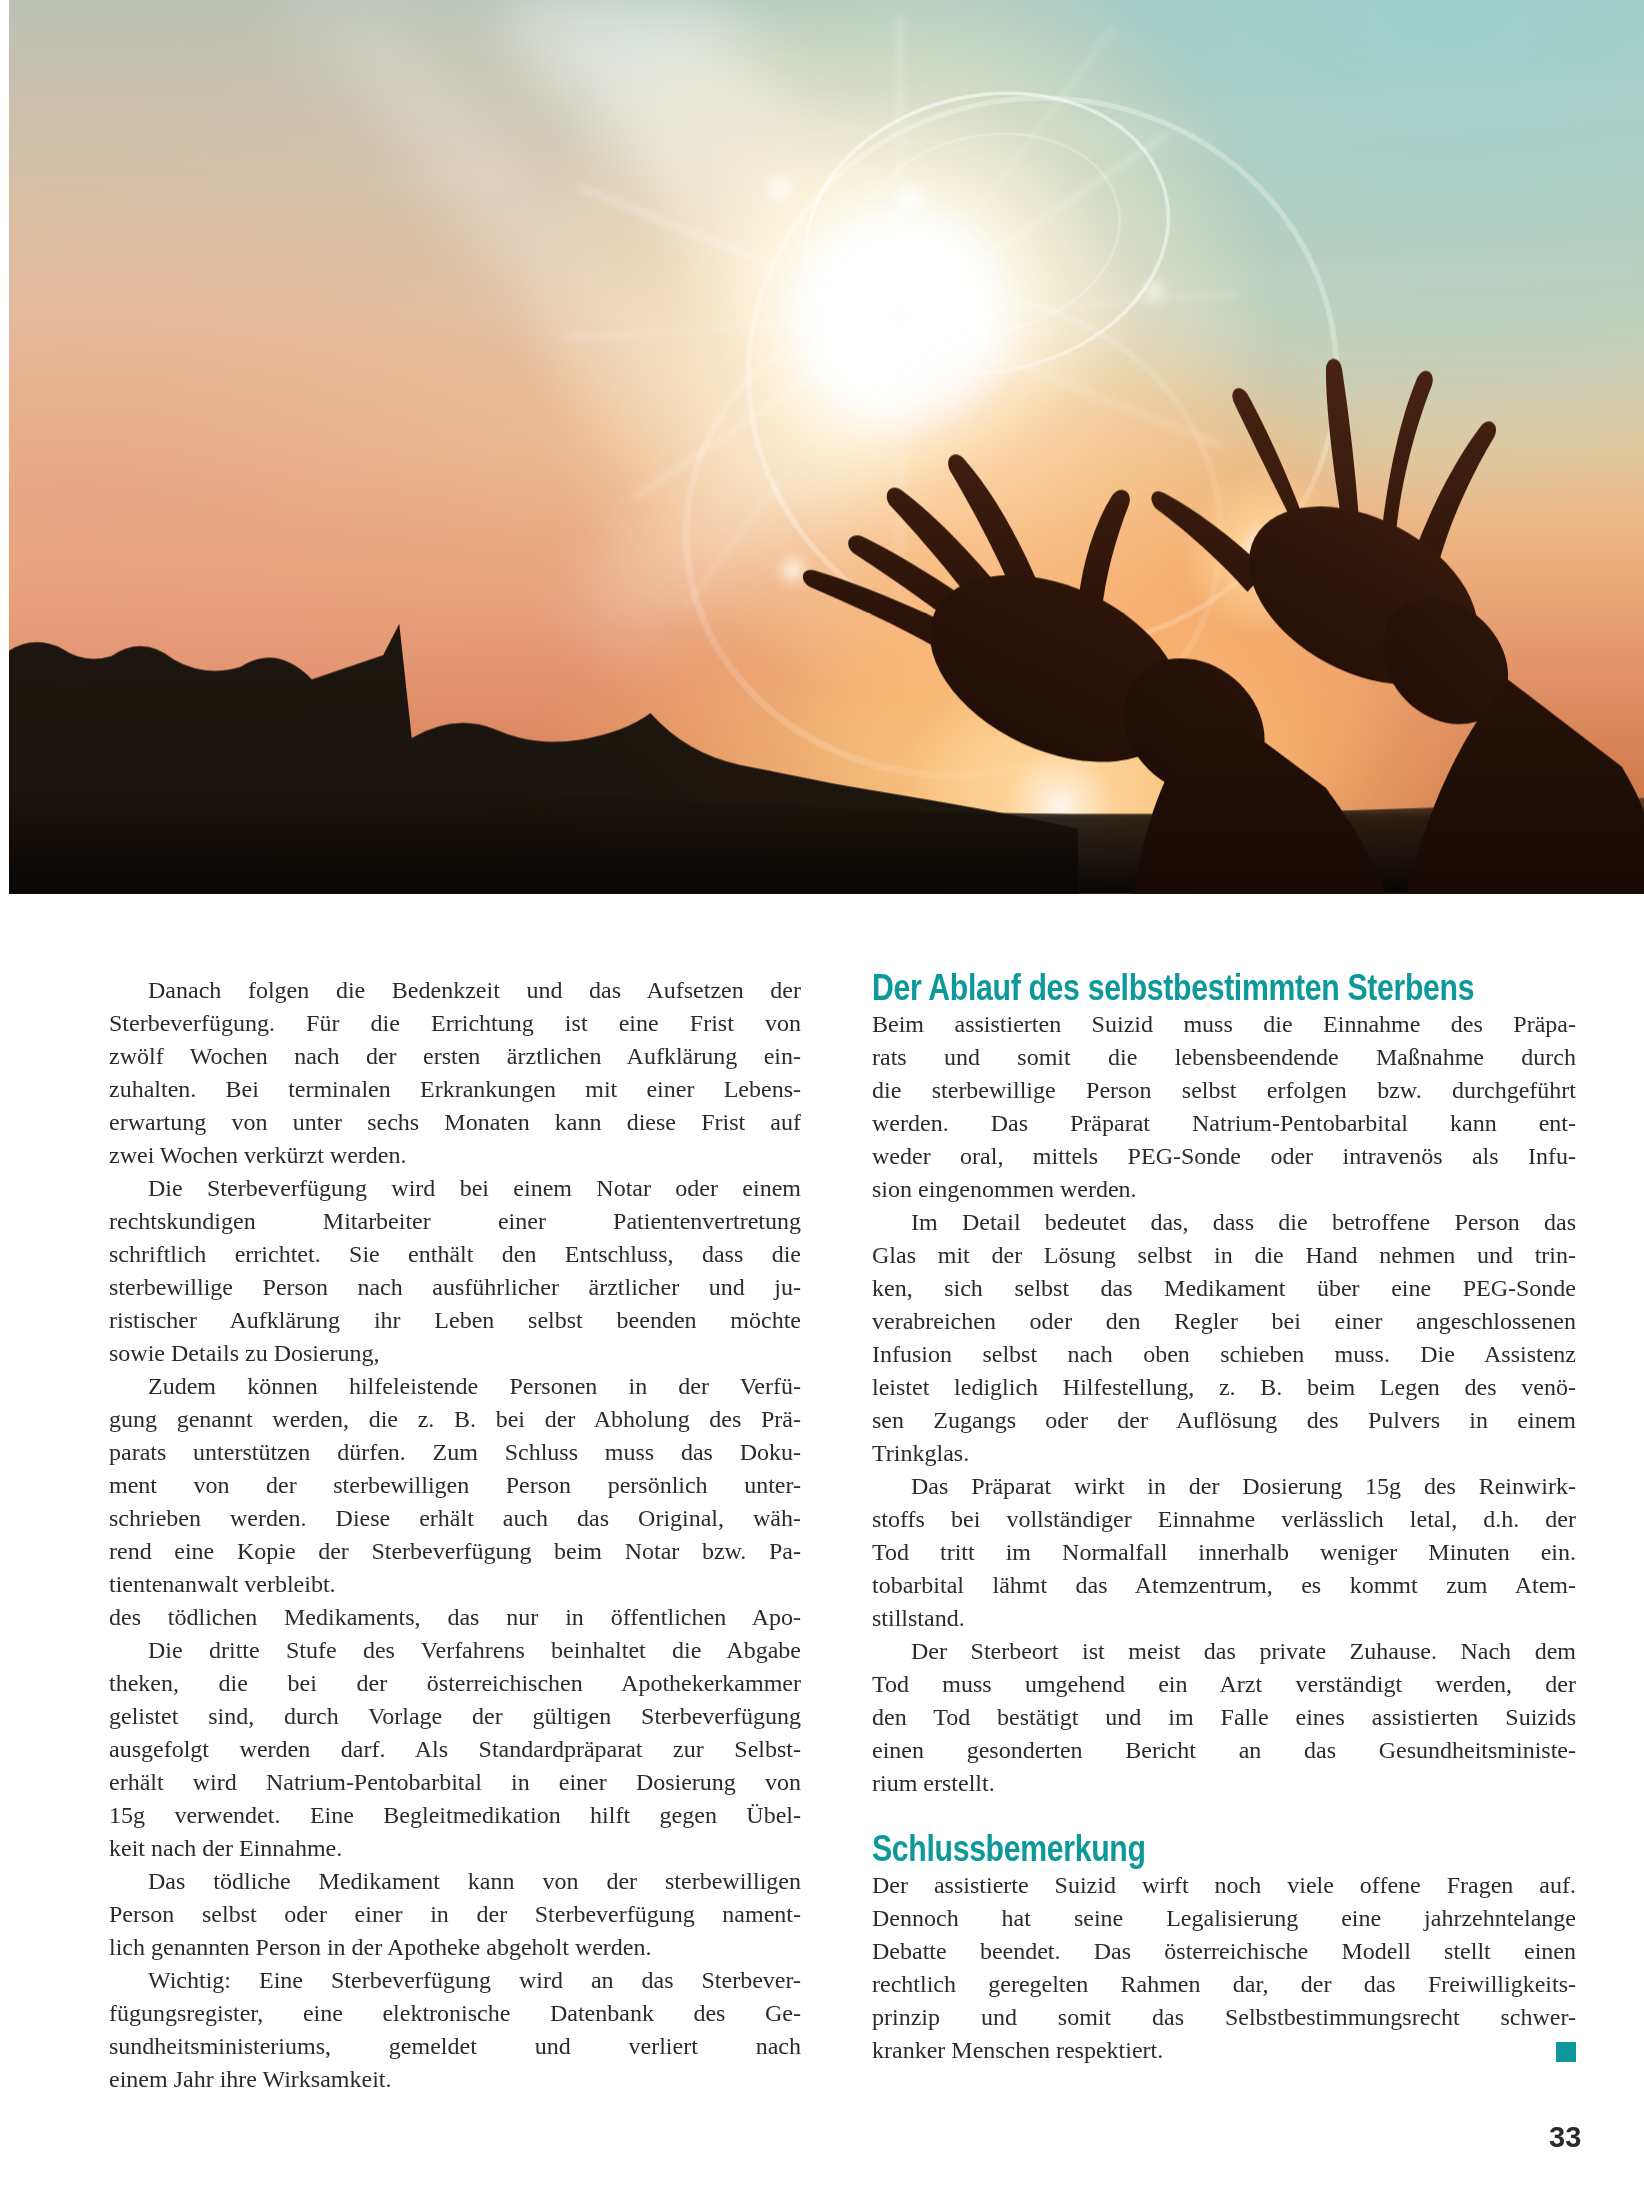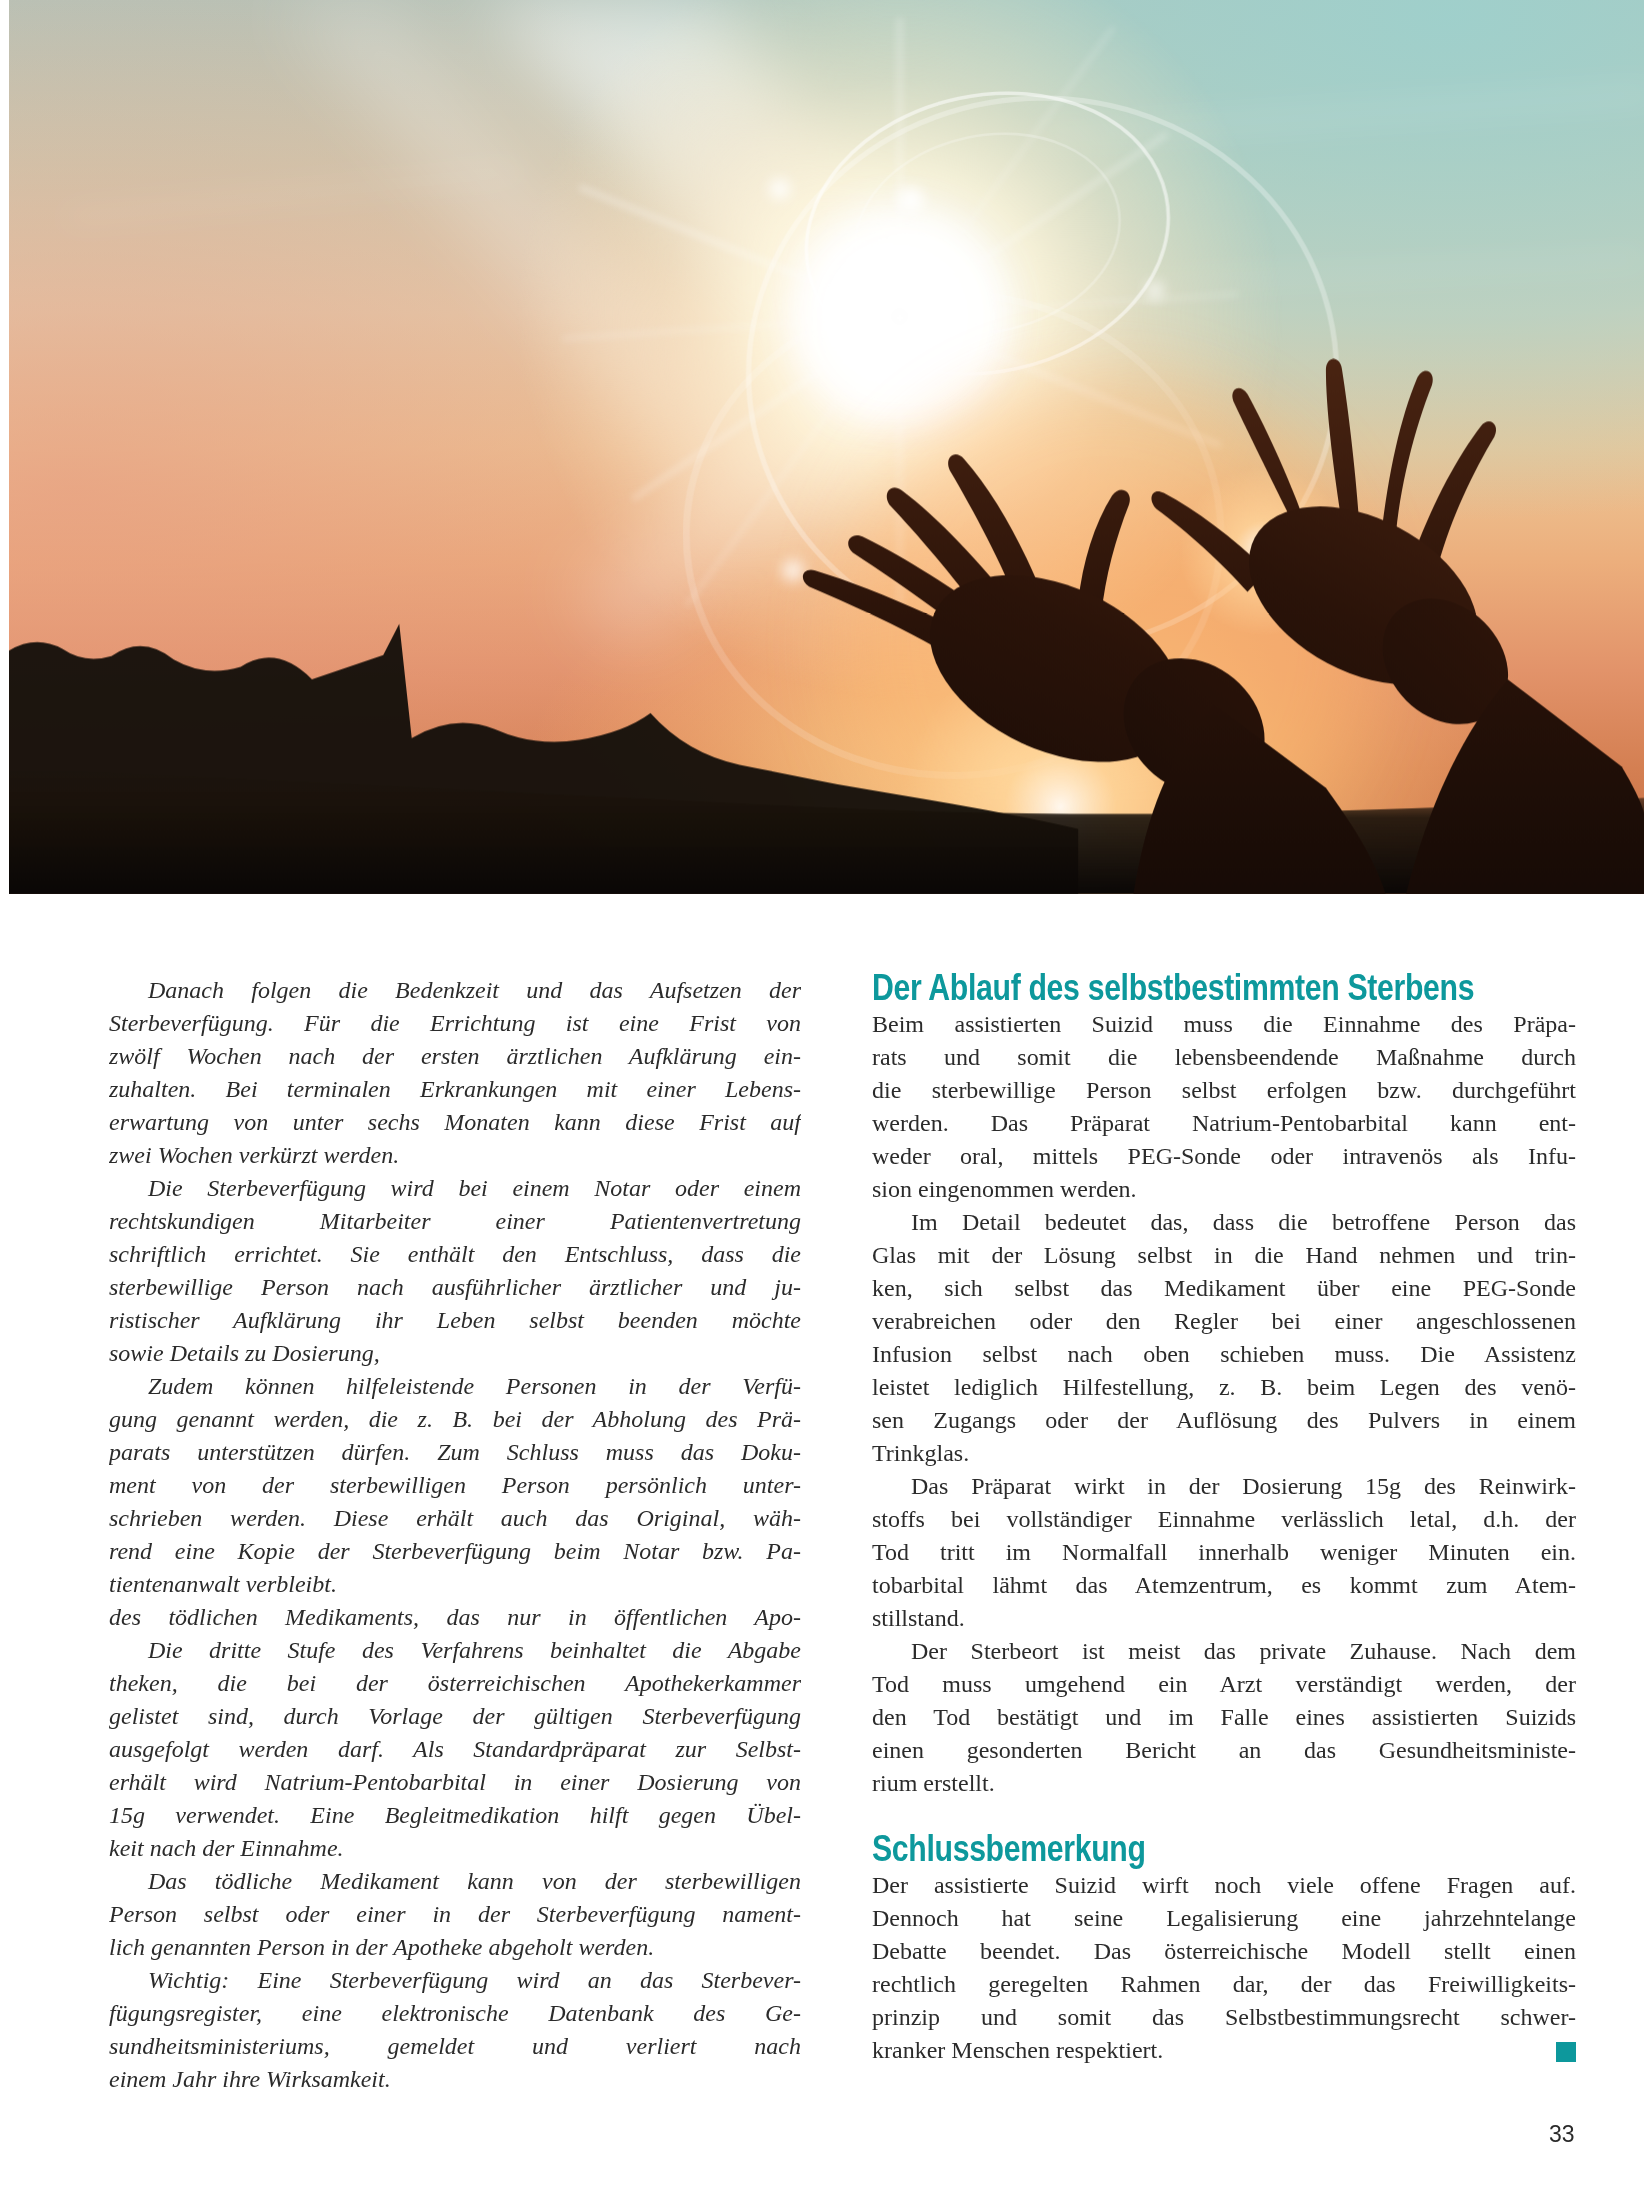--- a/index.html
+++ b/index.html
@@ -2,39 +2,39 @@
 <html lang="de" style="--accent: #0d989c; --text: #2b2b2b;font-size:14.3px"><head>
 <meta charset="utf-8">
 <style>
   html,body{margin:0;padding:0;background:#ffffff;}
   .page{
     position:relative;width:1644px;height:2207px;background:#ffffff;overflow:hidden;
     font-family:"Liberation Serif", serif;
   }
   .photo{position:absolute;left:9px;top:0;width:1635px;height:894px;display:block;}
   .col{position:absolute;color:var(--text,#2b2b2b);font-size:24px;}
-  #col-left{left:109px;top:974px;width:692px;font-style:italic;}
+  #col-left{left:109px;top:974px;width:692px;}
   #col-right{left:872px;top:967px;width:704px;}
   .line{
     height:33px;line-height:33px;overflow:hidden;
     text-align:justify;text-align-last:justify;
   }
   .line.indent{padding-left:39px;}
   .line.last{text-align:left;text-align-last:left;}
   .endline{display:flex;justify-content:space-between;align-items:center;font-family:Liberation Serif, serif;}
   .marker{width:20.5px;height:20.5px;background:var(--accent,#0d989c);flex:none;margin-top:2.7px;}
   .heading{
     font-family:"Liberation Sans", sans-serif;font-weight:bold;color:var(--accent,#0d989c);
     font-size:36px;line-height:41px;letter-spacing:-0.4px;white-space:nowrap;
     transform:scaleX(0.84);transform-origin:0 50%;
   }
   .heading.sub{margin-top:28px;}
   .page-number{
     position:absolute;left:1549px;top:2121px;width:53px;
-    font-family:"Liberation Sans", sans-serif;font-size:23px;color:#2a2a2a;text-align:left;
+    font-family:"Liberation Sans", sans-serif;font-size:29px;color:#2a2a2a;text-align:left;font-weight:bold;
   }
 </style>
 </head>
 <body>
 
 <div class="page">
 
   <svg class="photo" viewBox="0 0 1835 1003" preserveAspectRatio="none" aria-hidden="true">
     <defs>
       <linearGradient id="skyGrad" x1="0" y1="0" x2="0" y2="1">

